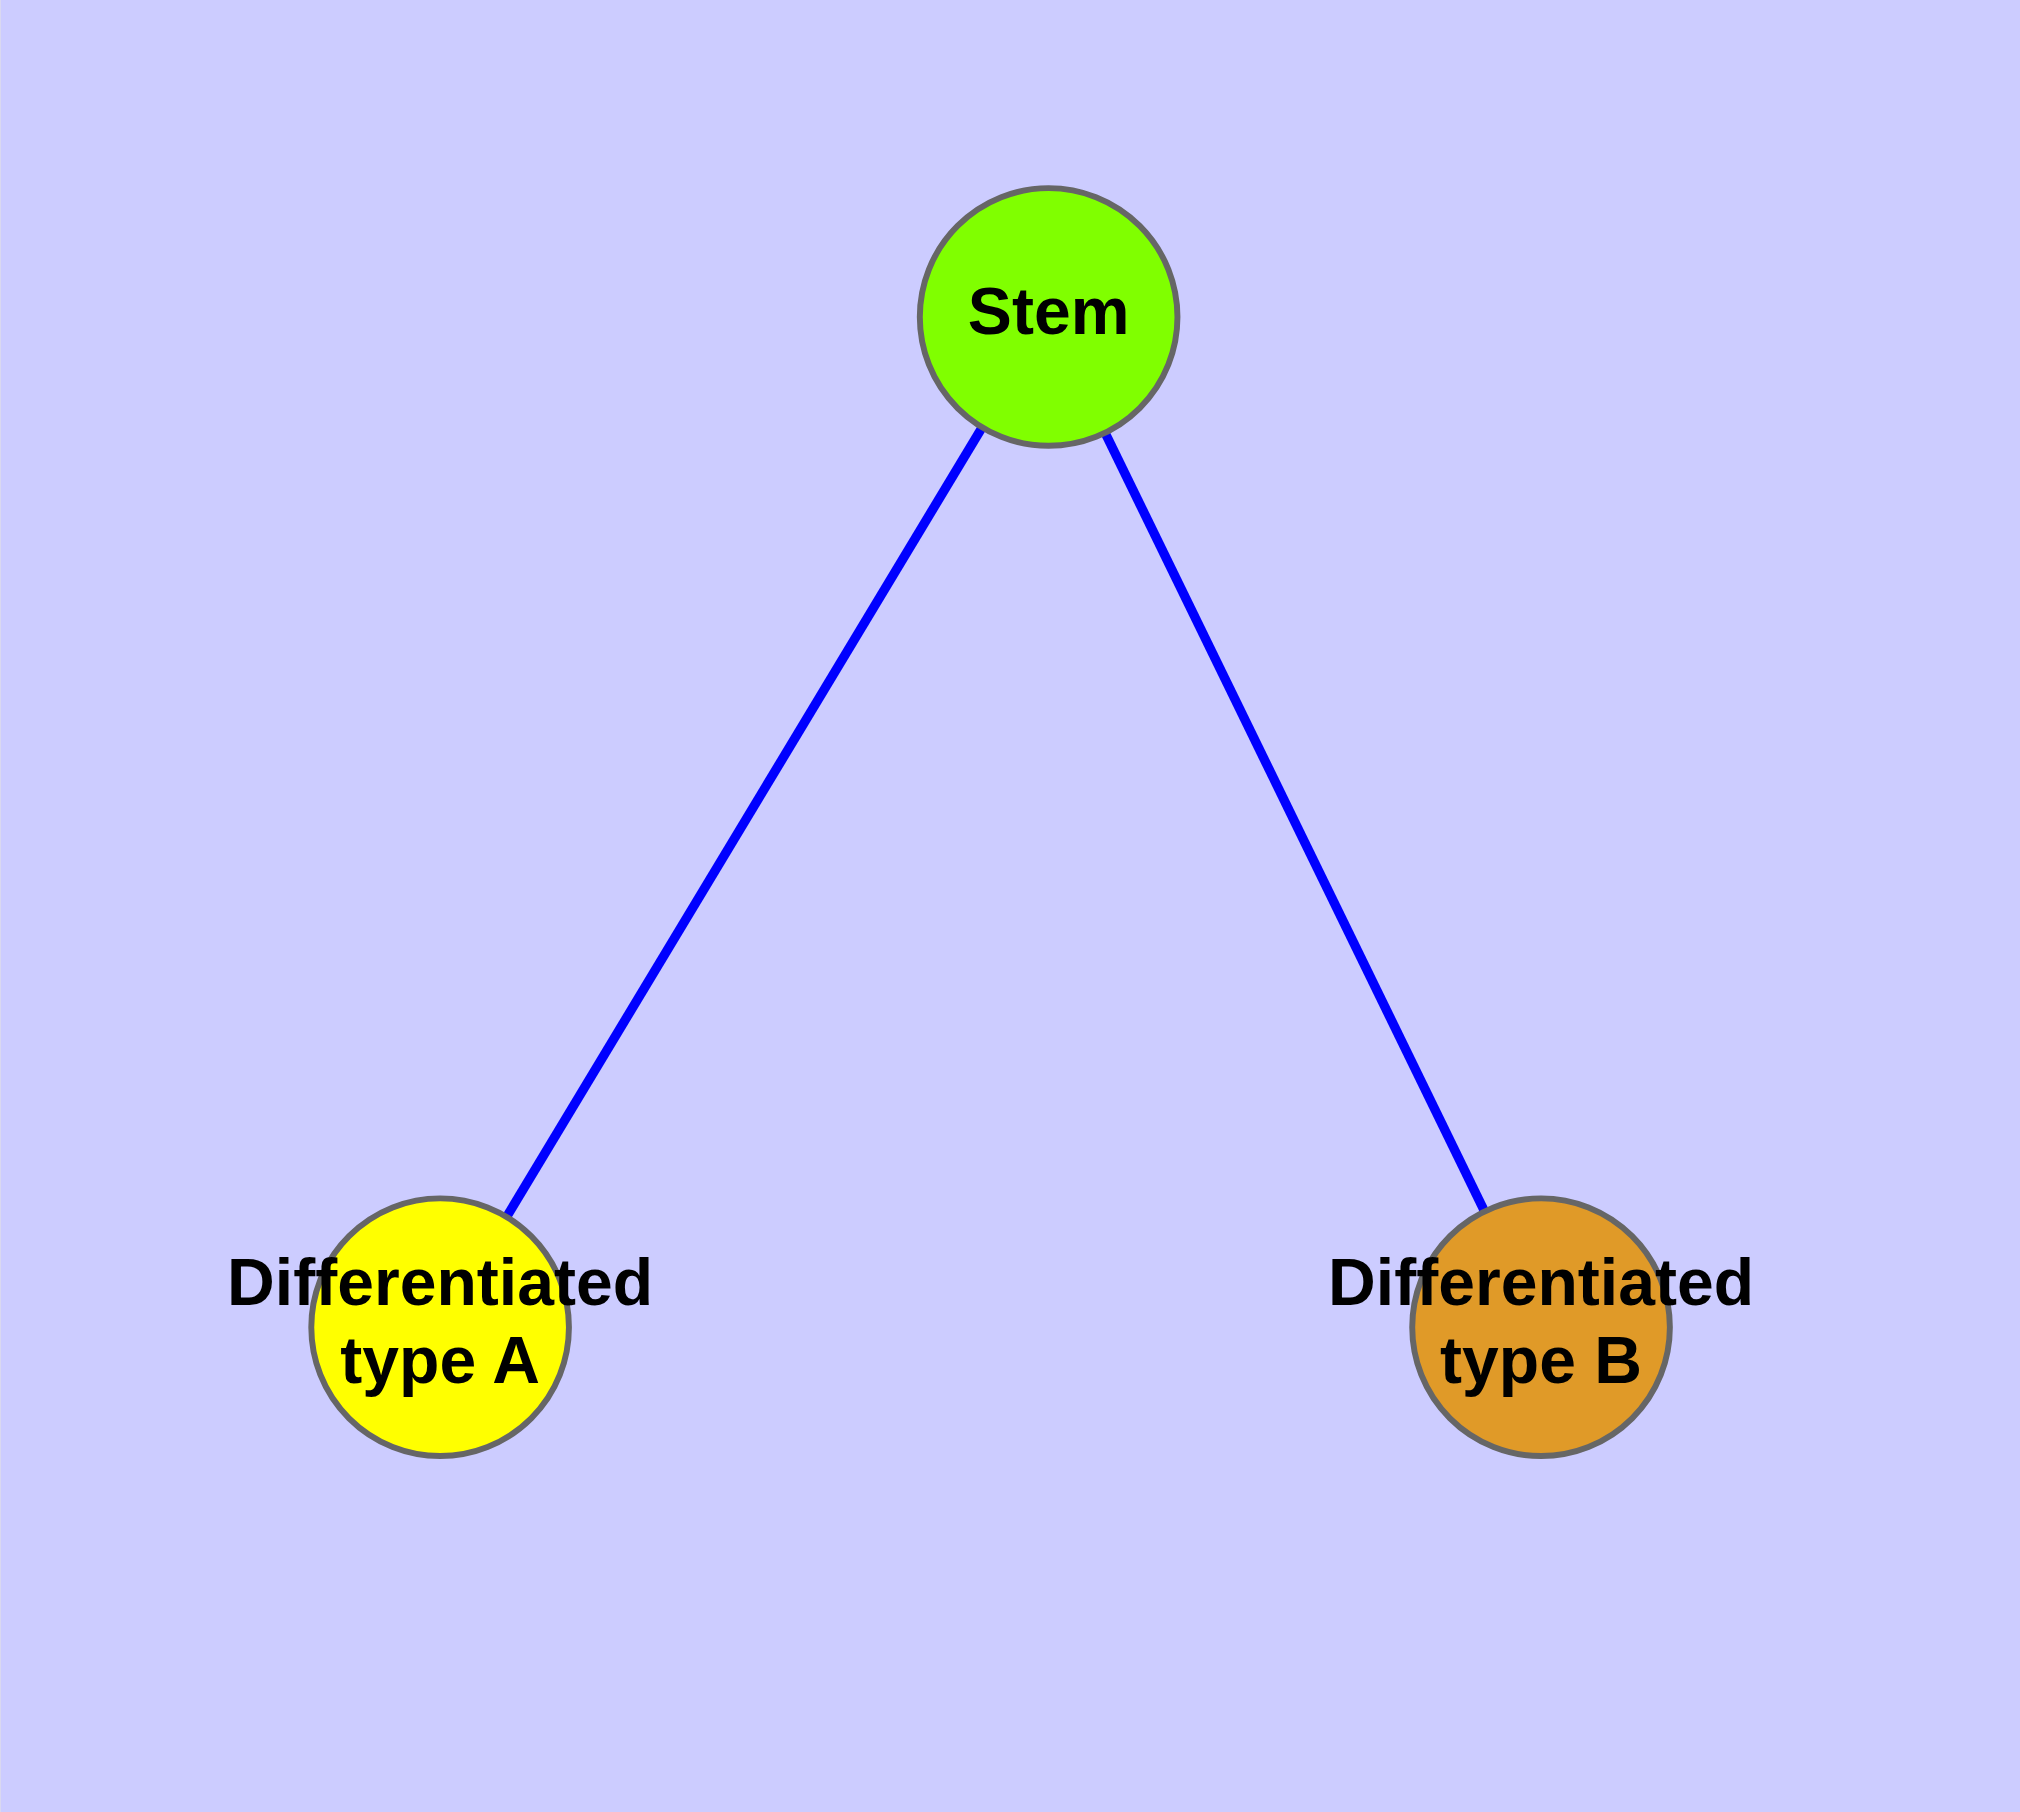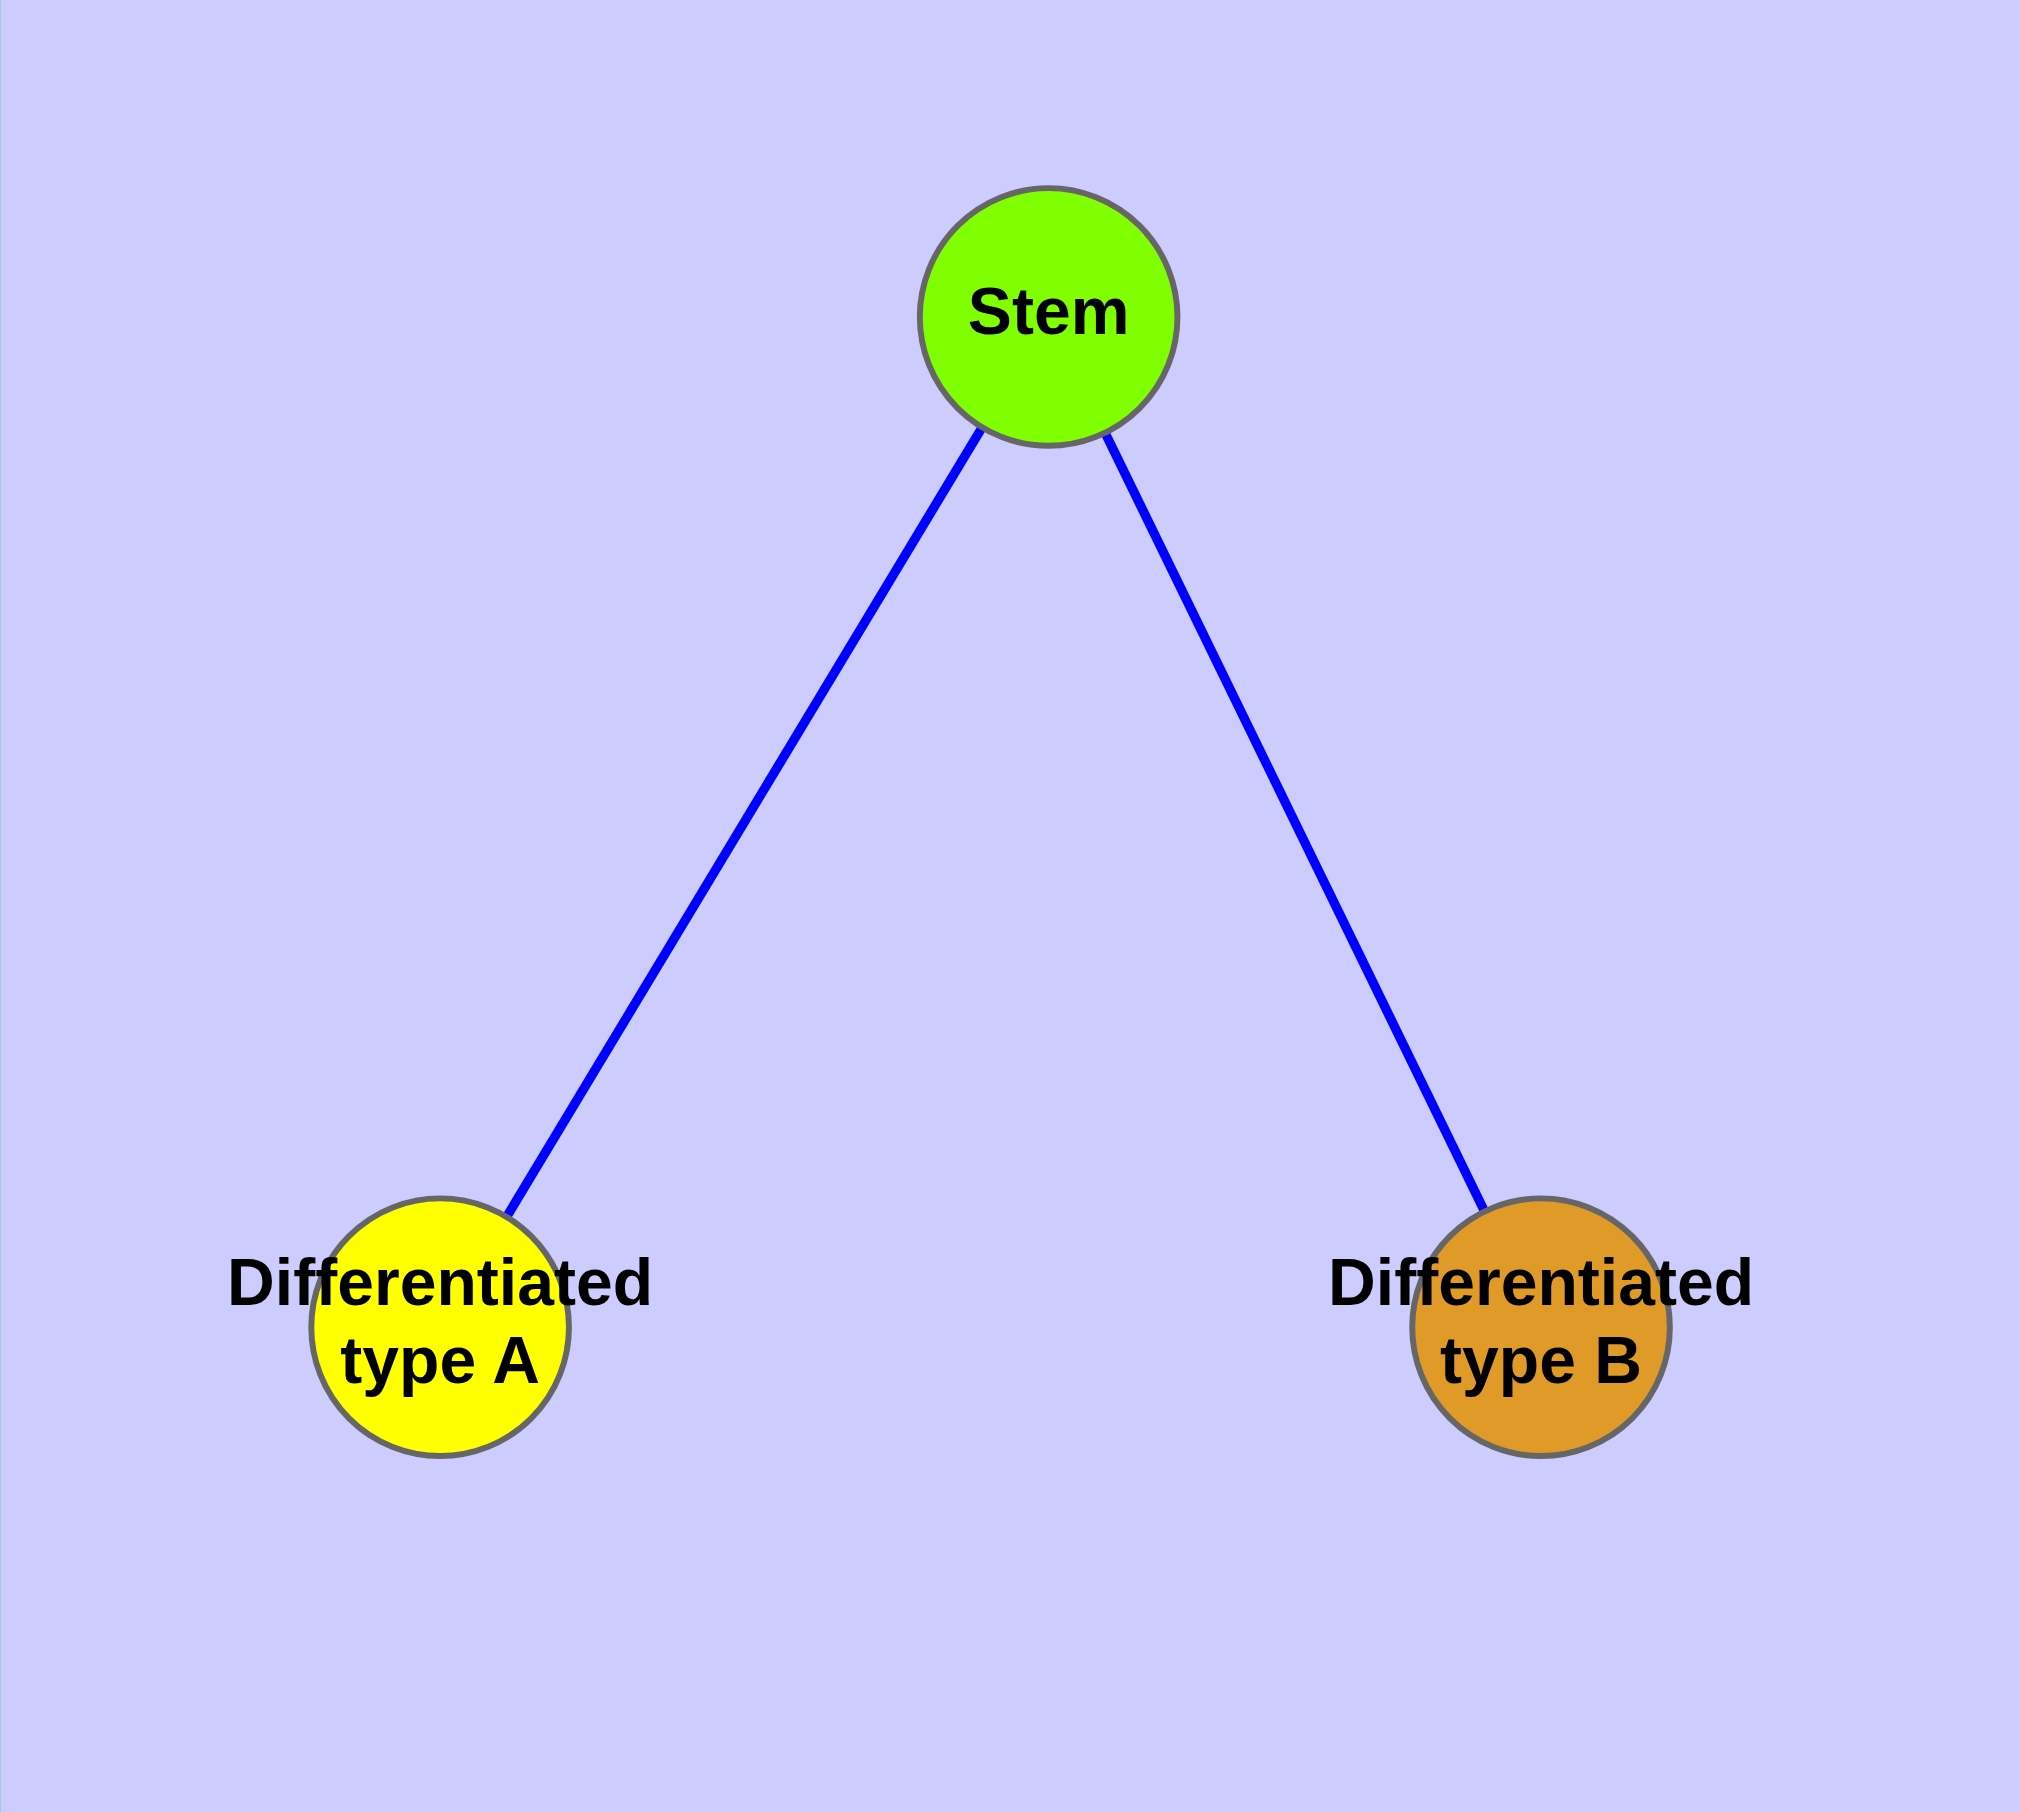--- a/index.html
+++ b/index.html
@@ -27,21 +27,21 @@
     font-family: "Liberation Sans", sans-serif;
     font-weight: bold;
     fill: #000000;
     text-anchor: middle;
     dominant-baseline: middle;
   }
 </style>
 </head>
 <body>
 
-<div id="canvas" style="width: 2021px; height: 1812px; background: #22c55e;">
+<div id="canvas" style="width: 2021px; height: 1812px; background: #fef9c3;">
   <svg id="graph-svg" viewBox="0 0 2384 2138" xmlns="http://www.w3.org/2000/svg">
     <rect id="bg-rect" x="0" y="0" width="2384" height="2138" fill="#ccccff"></rect>
     <g id="edge-layer">
         <line x1="1159.6038224928504" y1="502.49058995615906" x2="596.3961775071496" y2="1437.509410043841" stroke="#0000ff" stroke-width="11" stroke-linecap="butt"></line>
         <line x1="1302.7211972833202" y1="508.83591594099437" x2="1752.2788027166798" y2="1431.1640840590057" stroke="#0000ff" stroke-width="11" stroke-linecap="butt"></line>
       </g>
     <g id="node-layer">
         <g>
           <circle cx="1237" cy="374" r="152" fill="#80ff00" stroke="#666666" stroke-width="7"></circle>
           <text class="node-label" x="1237" y="374" font-size="78" fill="#000000"><tspan x="1237">Stem</tspan></text>

